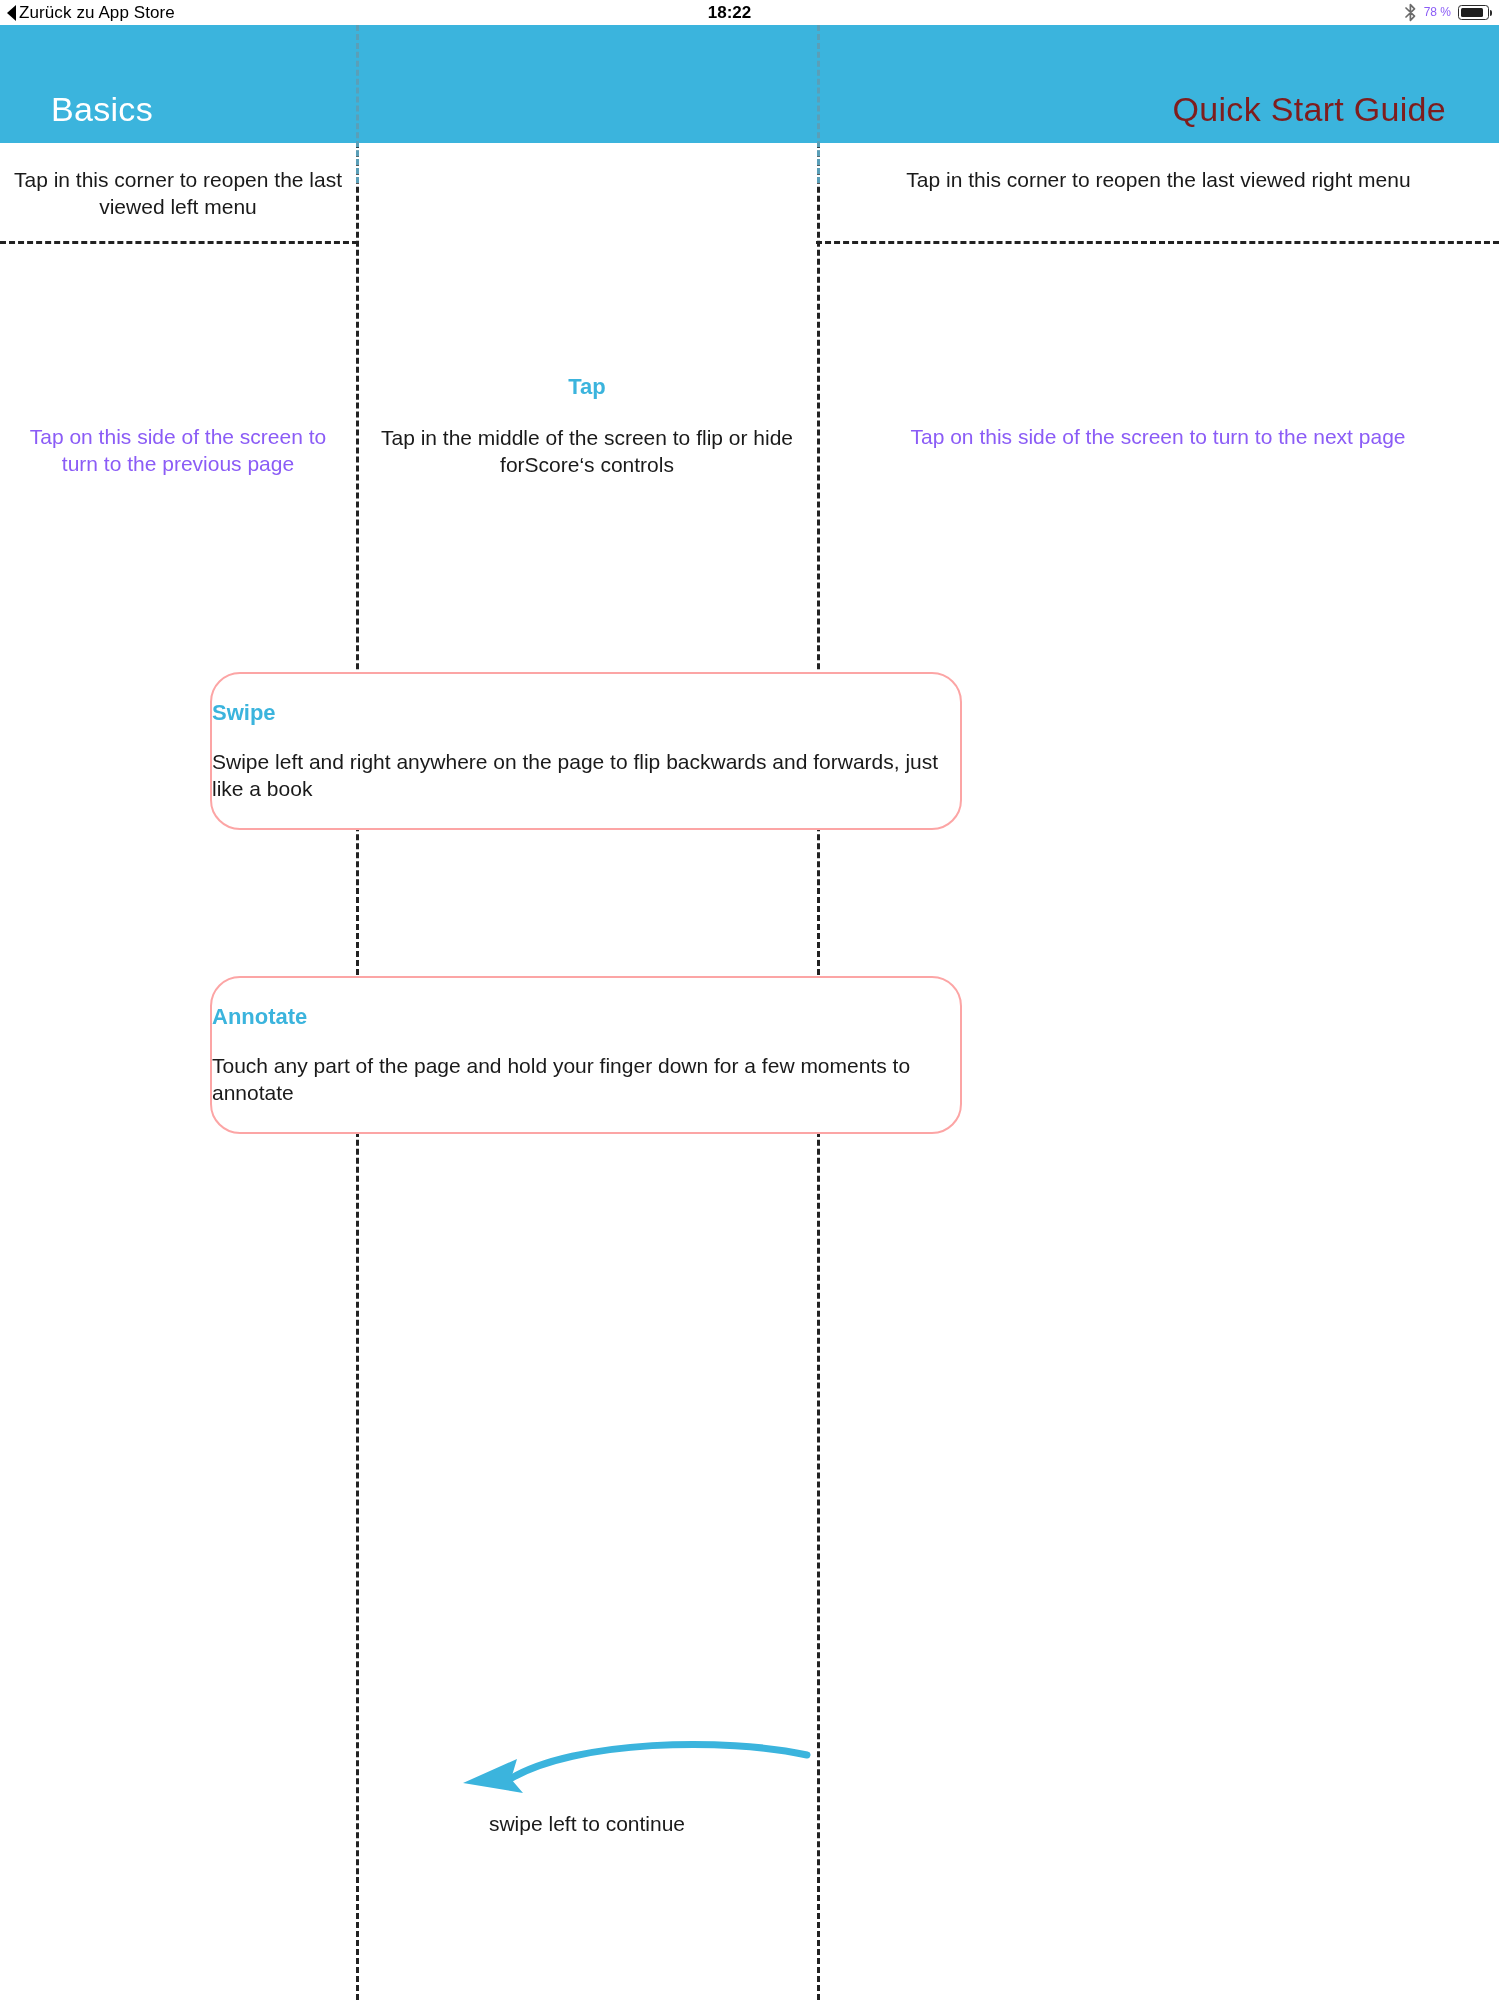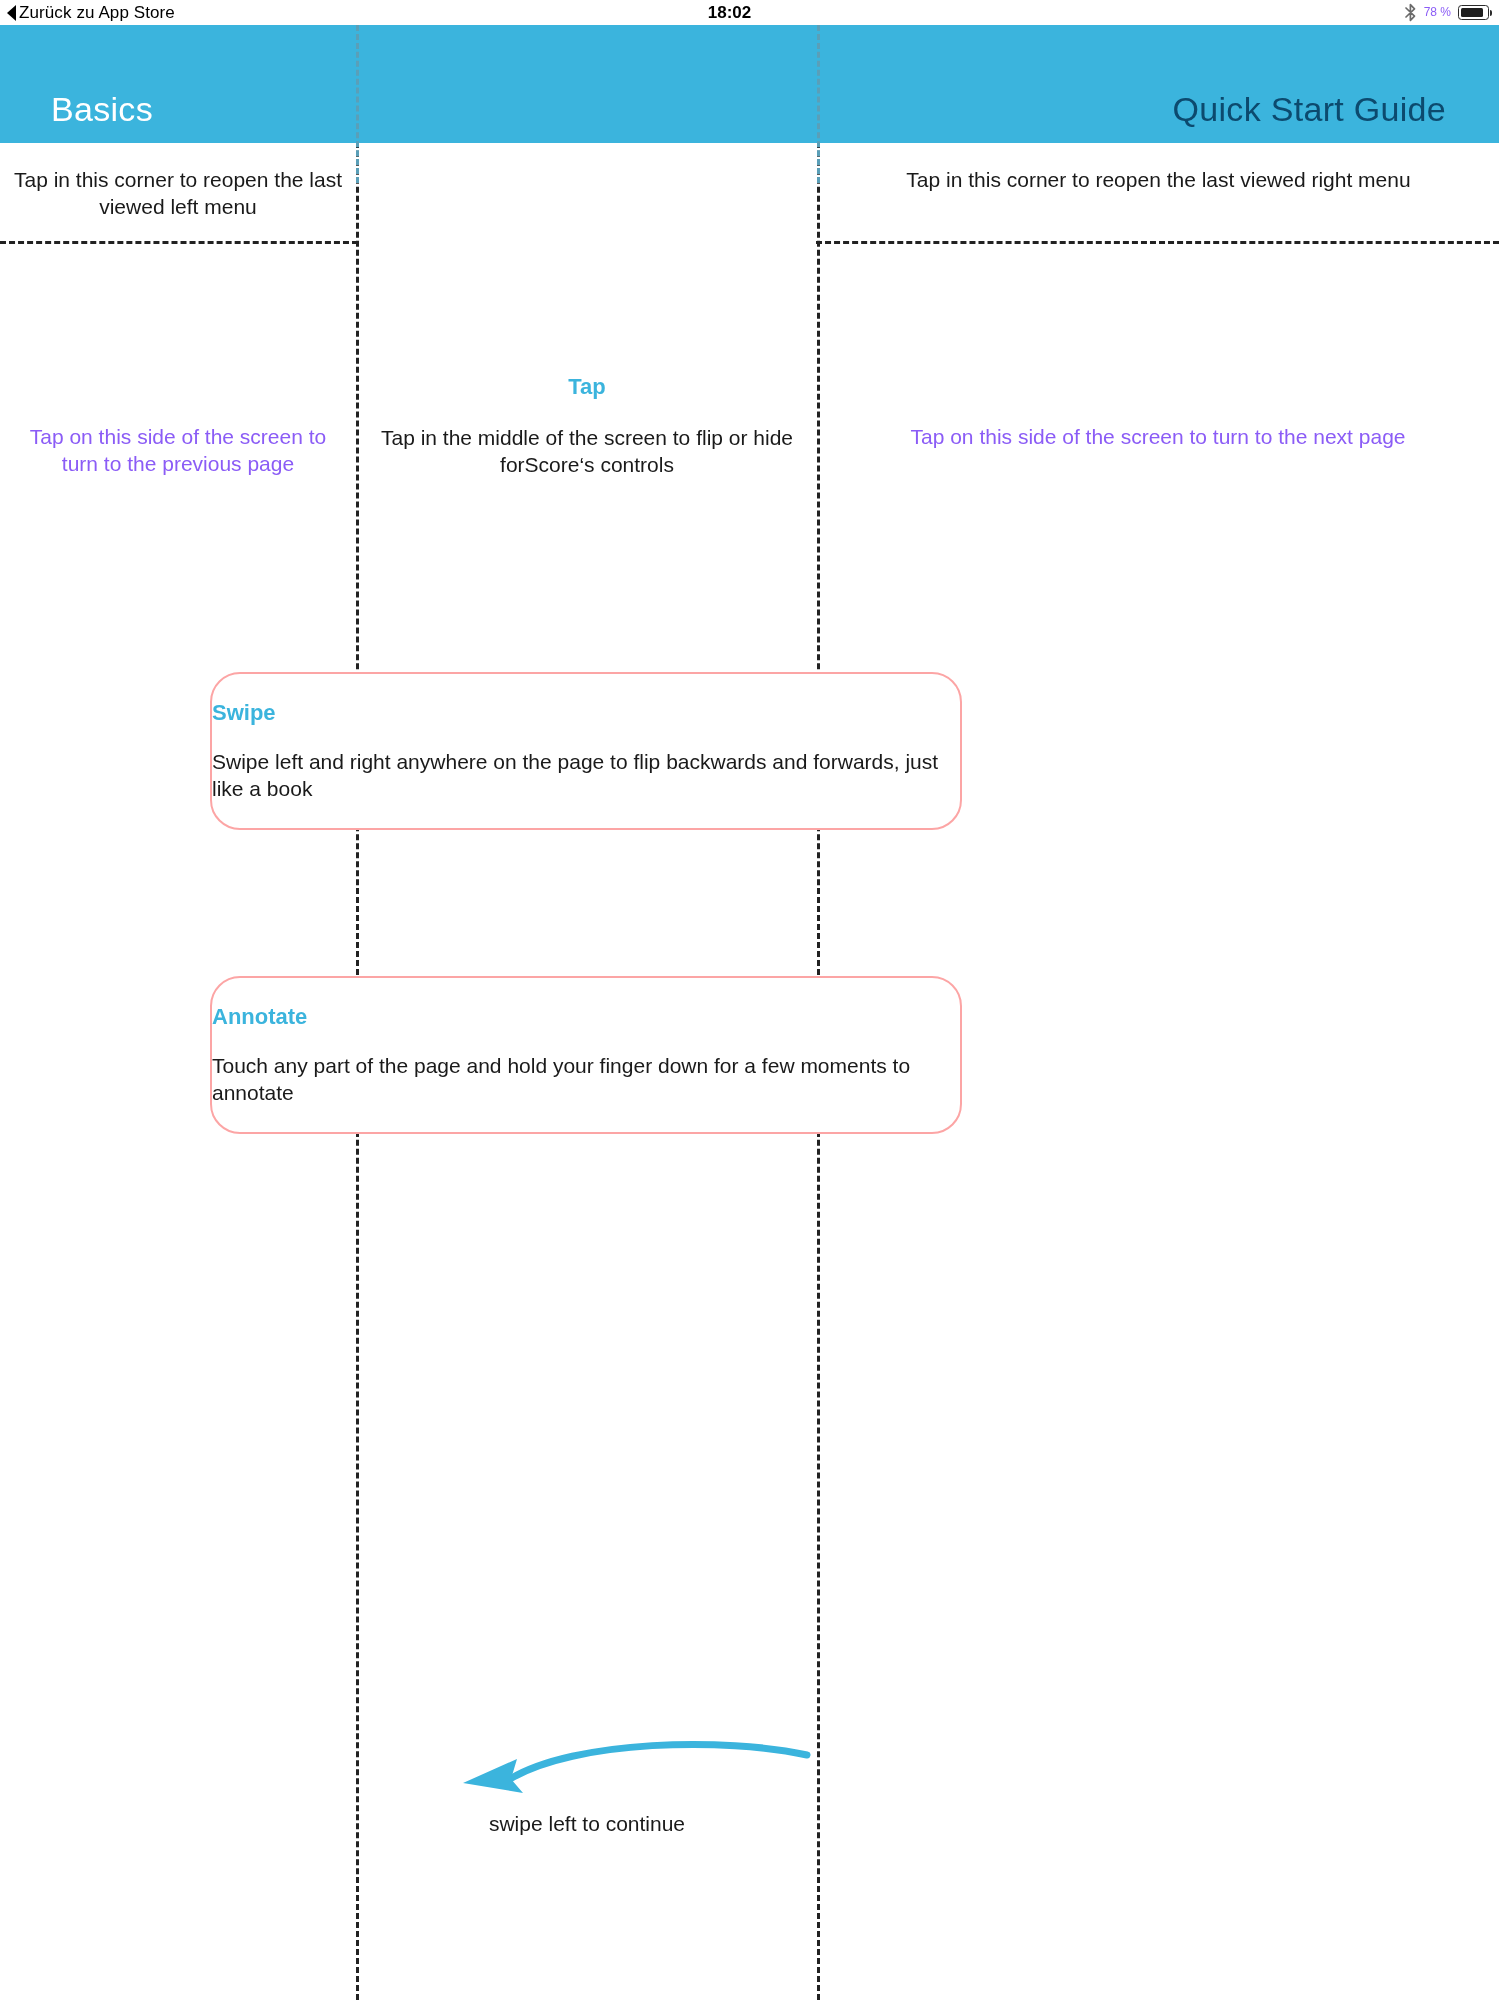--- a/index.html
+++ b/index.html
@@ -151,21 +151,21 @@
     font-size: 34px;
     font-weight: 300;
     color: #ffffff;
     letter-spacing: 0.3px;
   }
   #header-right-title {
     position: absolute;
     right: 53px; bottom: 14px;
     font-size: 34px;
     font-weight: 300;
-    color: #0c4a6e;
+    color: #7f1d1d;
     letter-spacing: 0.3px;
   }
 
   
   .corner-hint {
     position: absolute;
     top: 166px;
     font-size: 21px;
     line-height: 27px;
     color: #1a1a1a;
@@ -256,21 +256,21 @@
 
 <div id="page">
 
   <div id="status-bar">
 
     <div id="status-left">
       <span class="back-caret"></span>
       <span class="label">Zurück zu App Store</span>
     </div>
 
-    <div id="status-time">18:02</div>
+    <div id="status-time">18:22</div>
 
     <div id="status-right">
       <svg class="bt-icon" width="13" height="19" viewBox="0 0 13 19">
         <path d="M2 5 L10.5 13.2 L6.4 17.3 L6.4 1.7 L10.5 5.8 L2 14" fill="none" stroke="#6b6b6b" stroke-width="1.7" stroke-linejoin="round" stroke-linecap="round"></path>
       </svg>
       <span class="pct">78 %</span>
       <span class="battery">
         <span class="fill"></span>
       </span>
     </div>

